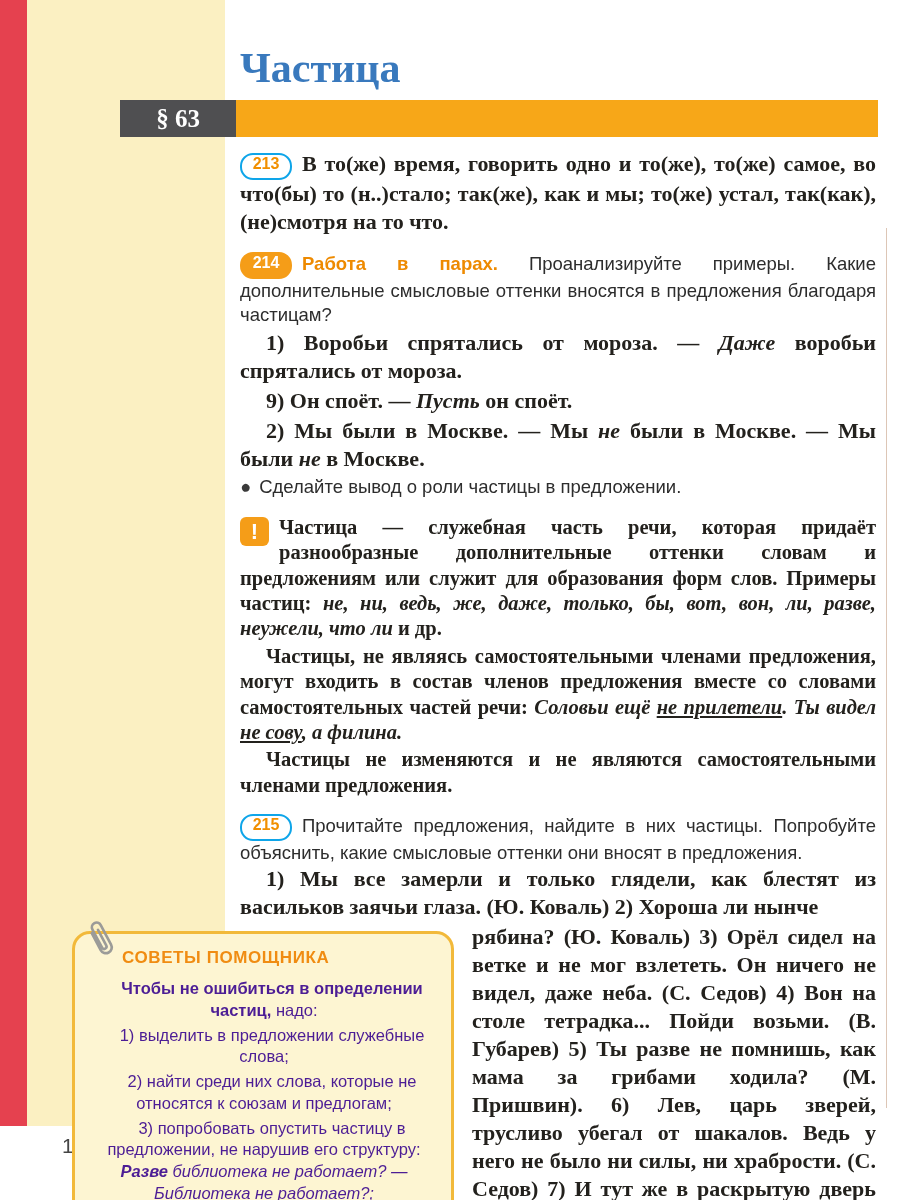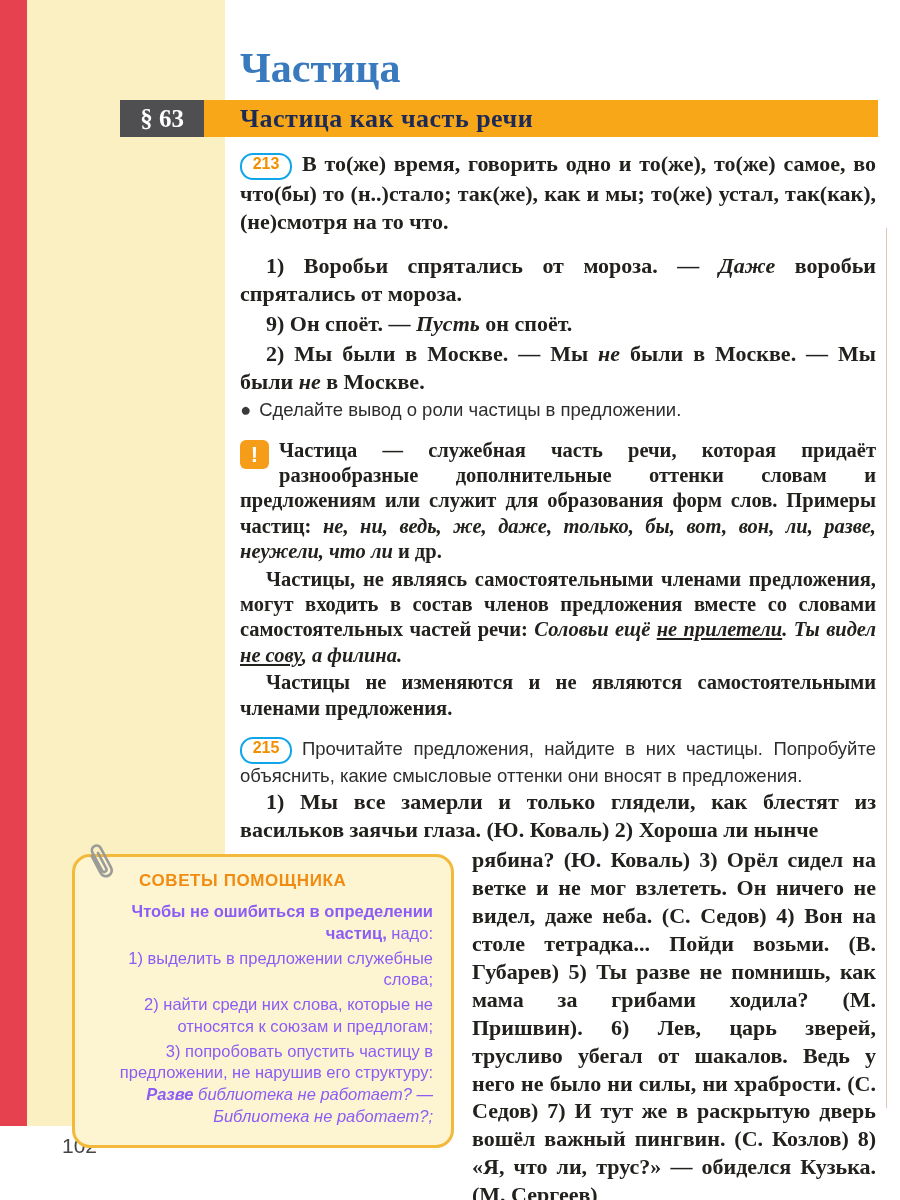--- a/index.html
+++ b/index.html
@@ -9,21 +9,21 @@
   }
   
   .red-strip{position:absolute;left:0;top:0;width:27px;height:1126px;background:#e5414f;}
   .cream-col{position:absolute;left:27px;top:0;width:198px;height:1126px;background:#fbf0c2;}
   .margin-line{position:absolute;left:886px;top:228px;width:1px;height:880px;background:#ddc6b6;}
   .page-num{position:absolute;left:62px;top:1134px;font:400 21px "Liberation Sans",sans-serif;color:#454545;}
 
   .page-title{position:absolute;left:240px;top:44px;font:700 42px "Liberation Serif",serif;color:#3979bd;}
 
   .orange-bar{position:absolute;left:120px;top:100px;width:758px;height:37px;background:#f7a718;}
-  .section-box{position:absolute;left:0;top:0;width:84px;height:37px;background:#4f4f51;color:#ffffff;
+  .section-box{position:absolute;left:0;top:0;width:116px;height:37px;background:#4f4f51;color:#ffffff;
     display:flex;align-items:center;justify-content:center;font:700 25px "Liberation Serif",serif;}
   .section-title{position:absolute;left:120px;top:0;height:37px;display:flex;align-items:center;
     font:700 26px "Liberation Serif",serif;color:#1c2a55;letter-spacing:.5px;}
 
   
   .content{position:absolute;left:240px;top:150px;width:636px;}
   .serif-body{font:700 22px/1.27 "Liberation Serif",serif;color:#23211d;text-align:justify;margin:0;}
   .sans-body{font:400 18.5px/1.3 "Liberation Sans",sans-serif;color:#2d2d2d;text-align:justify;margin:0;}
 
   .exnum{display:inline-block;min-width:48px;height:23px;line-height:21px;border:2px solid #0ea5e9;
@@ -44,23 +44,23 @@
 
   .fulltext{}
   .row{display:flex;margin-top:2px;align-items:flex-start;}
   .col-text{flex:1;padding-left:18px;}
 
   
   .tips-box{width:382px;margin-left:-168px;flex-shrink:0;background:#fdf5d2;border:3px solid #f2b93a;
     border-radius:18px;padding:14px 18px 14px 20px;position:relative;
     font-family:"Liberation Sans",sans-serif;box-sizing:border-box;margin-top:8px;}
   .tips-title{color:#f08c12;font:800 17px "Liberation Sans",sans-serif;letter-spacing:.6px;
-    margin:0 0 10px 44px;}
-  .tips-body p{font:400 16.5px/1.32 "Liberation Sans",sans-serif;color:#8b5cf6;margin:3px 0;
-    text-indent:16px;text-align:right;}
+    margin:0 0 10px 27px;}
+  .tips-body p{font:400 16.5px/1.32 "Liberation Sans",sans-serif;color:#4c1d95;margin:3px 0;
+    text-indent:16px;text-align:center;}
   .paperclip{position:absolute;top:-18px;left:10px;transform:rotate(-28deg);}
 
   
   .seg-i{font-style:italic;}
   .seg-b{font-weight:700;}
   .seg-bi{font-weight:700;font-style:italic;}
   .seg-iu{font-style:italic;text-decoration:underline;}
   .seg-orange{color:#ee8a00;font-weight:700;}
 </style>
 </head>
@@ -68,28 +68,28 @@
 
 <div class="red-strip"></div>
 <div class="cream-col"></div>
 <div class="margin-line"></div>
 <div class="page-num">102</div>
 
 <div class="page-title">Частица</div>
 
 <div class="orange-bar">
   <div class="section-box">§ 63</div>
-  <div class="section-title">Частица как часть речи</div>
 </div>
 
 <div class="content">
 
   <p class="serif-body"><span class="exnum">213</span><span>В то(же) время, говорить одно и то(же), то(же) самое, во что(бы) то (н..)стало; так(же), как и мы; то(же) устал, так(как), (не)смотря на то что.</span></p>
 
   <div class="ex">
+    <p class="sans-body"><span class="exnum filled">214</span><span><span class="seg-orange">Работа в парах.</span><span> Проанализируйте примеры. Какие дополнительные смысловые оттенки вносятся в предложения благодаря частицам?</span></span></p>
     <div class="ex-items serif-body" style="margin-top:0;">
       <p><span>1) Воробьи спрятались от мороза. — </span><span class="seg-i">Даже</span><span> воробьи спрятались от мороза.</span></p>
       <p><span>9) Он споёт. — </span><span class="seg-i">Пусть</span><span> он споёт.</span></p>
       <p><span>2) Мы были в Москве. — Мы </span><span class="seg-i">не</span><span> были в Москве. — Мы были </span><span class="seg-i">не</span><span> в Москве.</span></p>
     </div>
     <p class="sans-body bullet-line"><span class="bullet">●</span><span>Сделайте вывод о роли частицы в предложении.</span></p>
   </div>
 
   <div class="rule-block">
     <p><span class="bang">!</span><span><span>Частица</span><span> — служебная часть речи, которая придаёт разнообразные дополнительные оттенки словам и предложениям или служит для образования форм слов. Примеры частиц: </span><span class="seg-i">не, ни, ведь, же, даже, только, бы, вот, вон, ли, разве, неужели, что ли</span><span> и др.</span></span></p>

